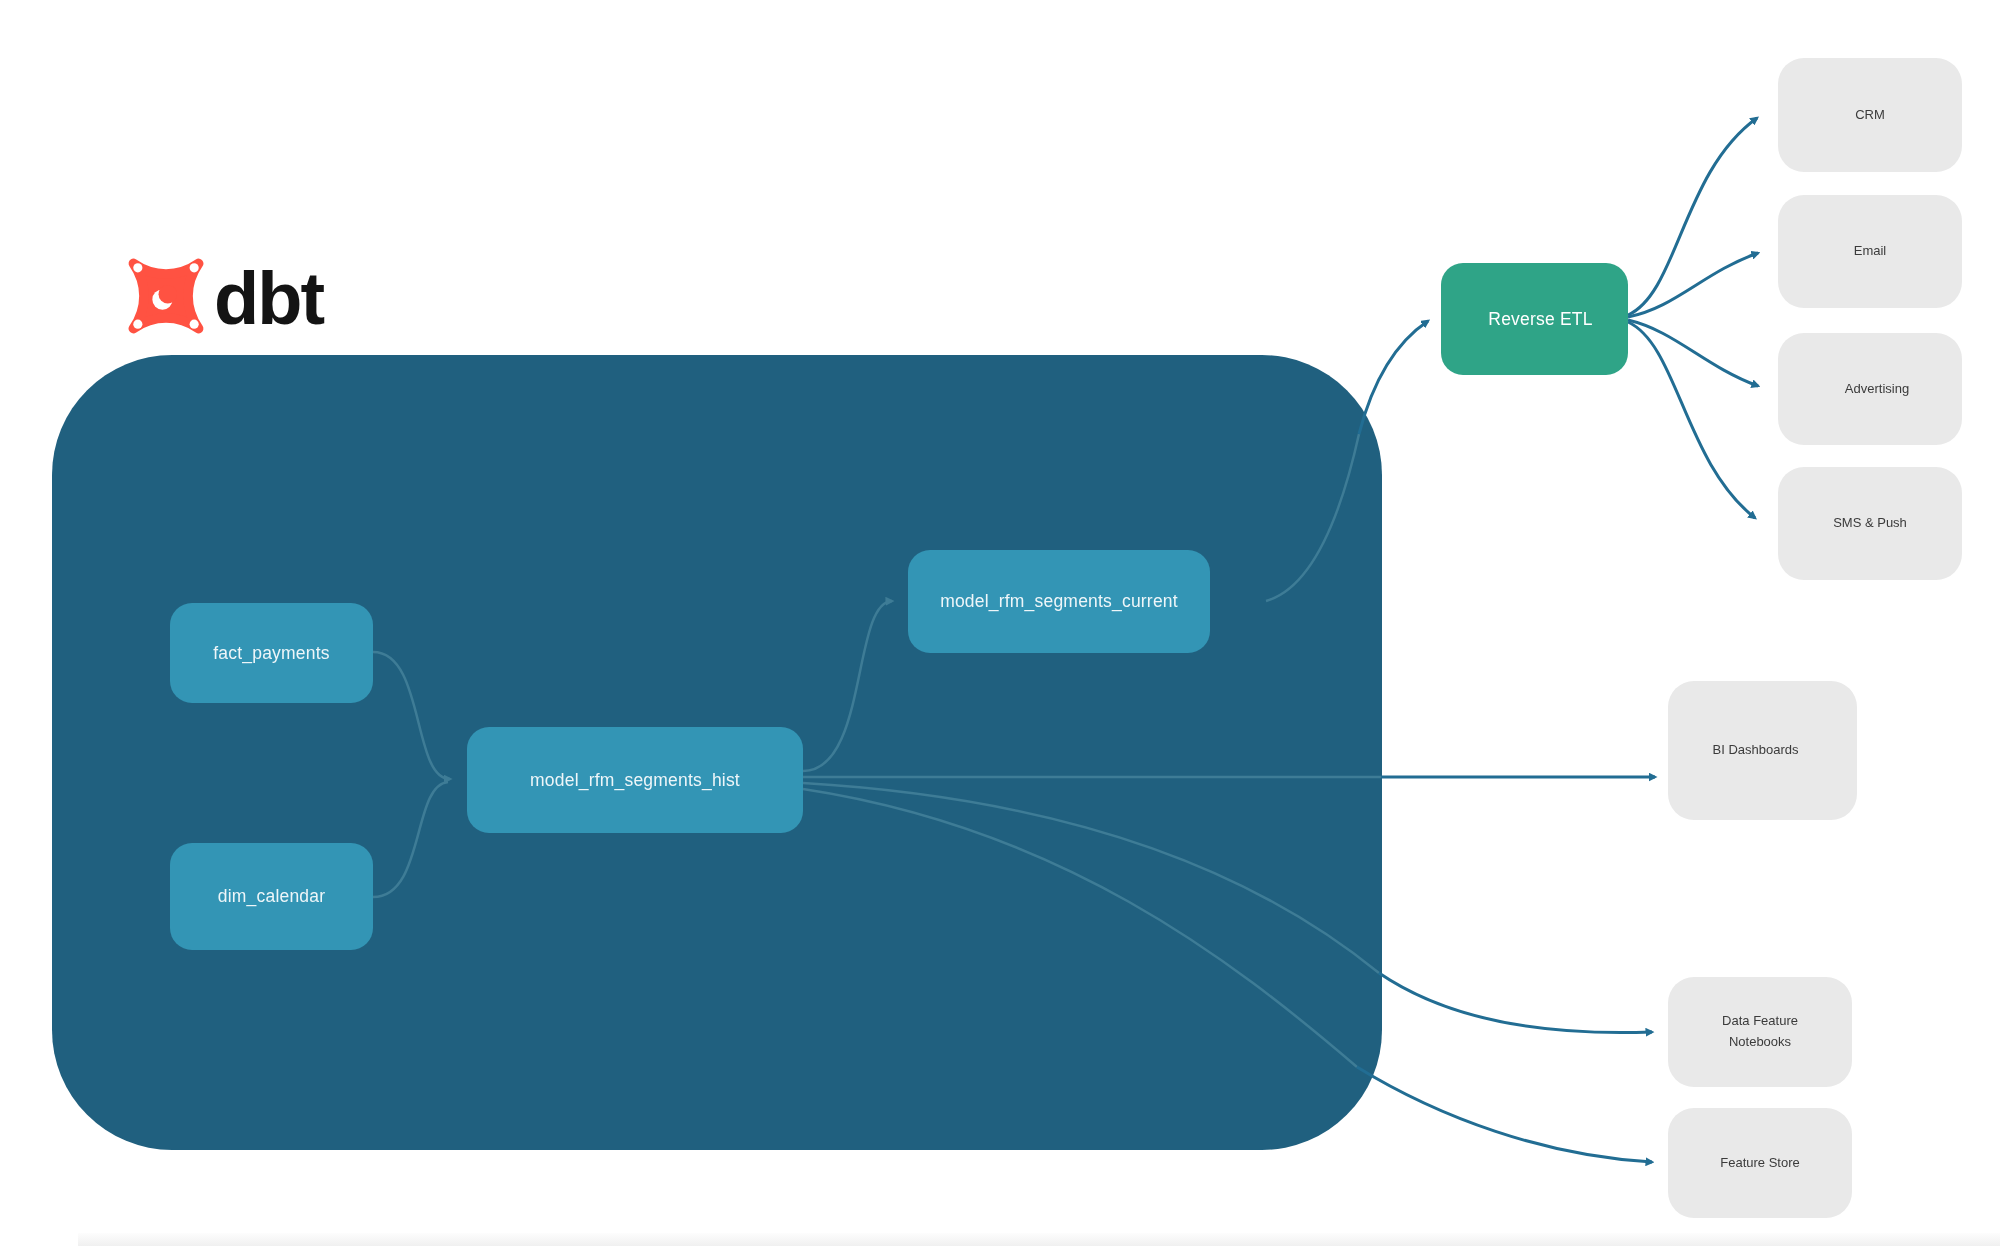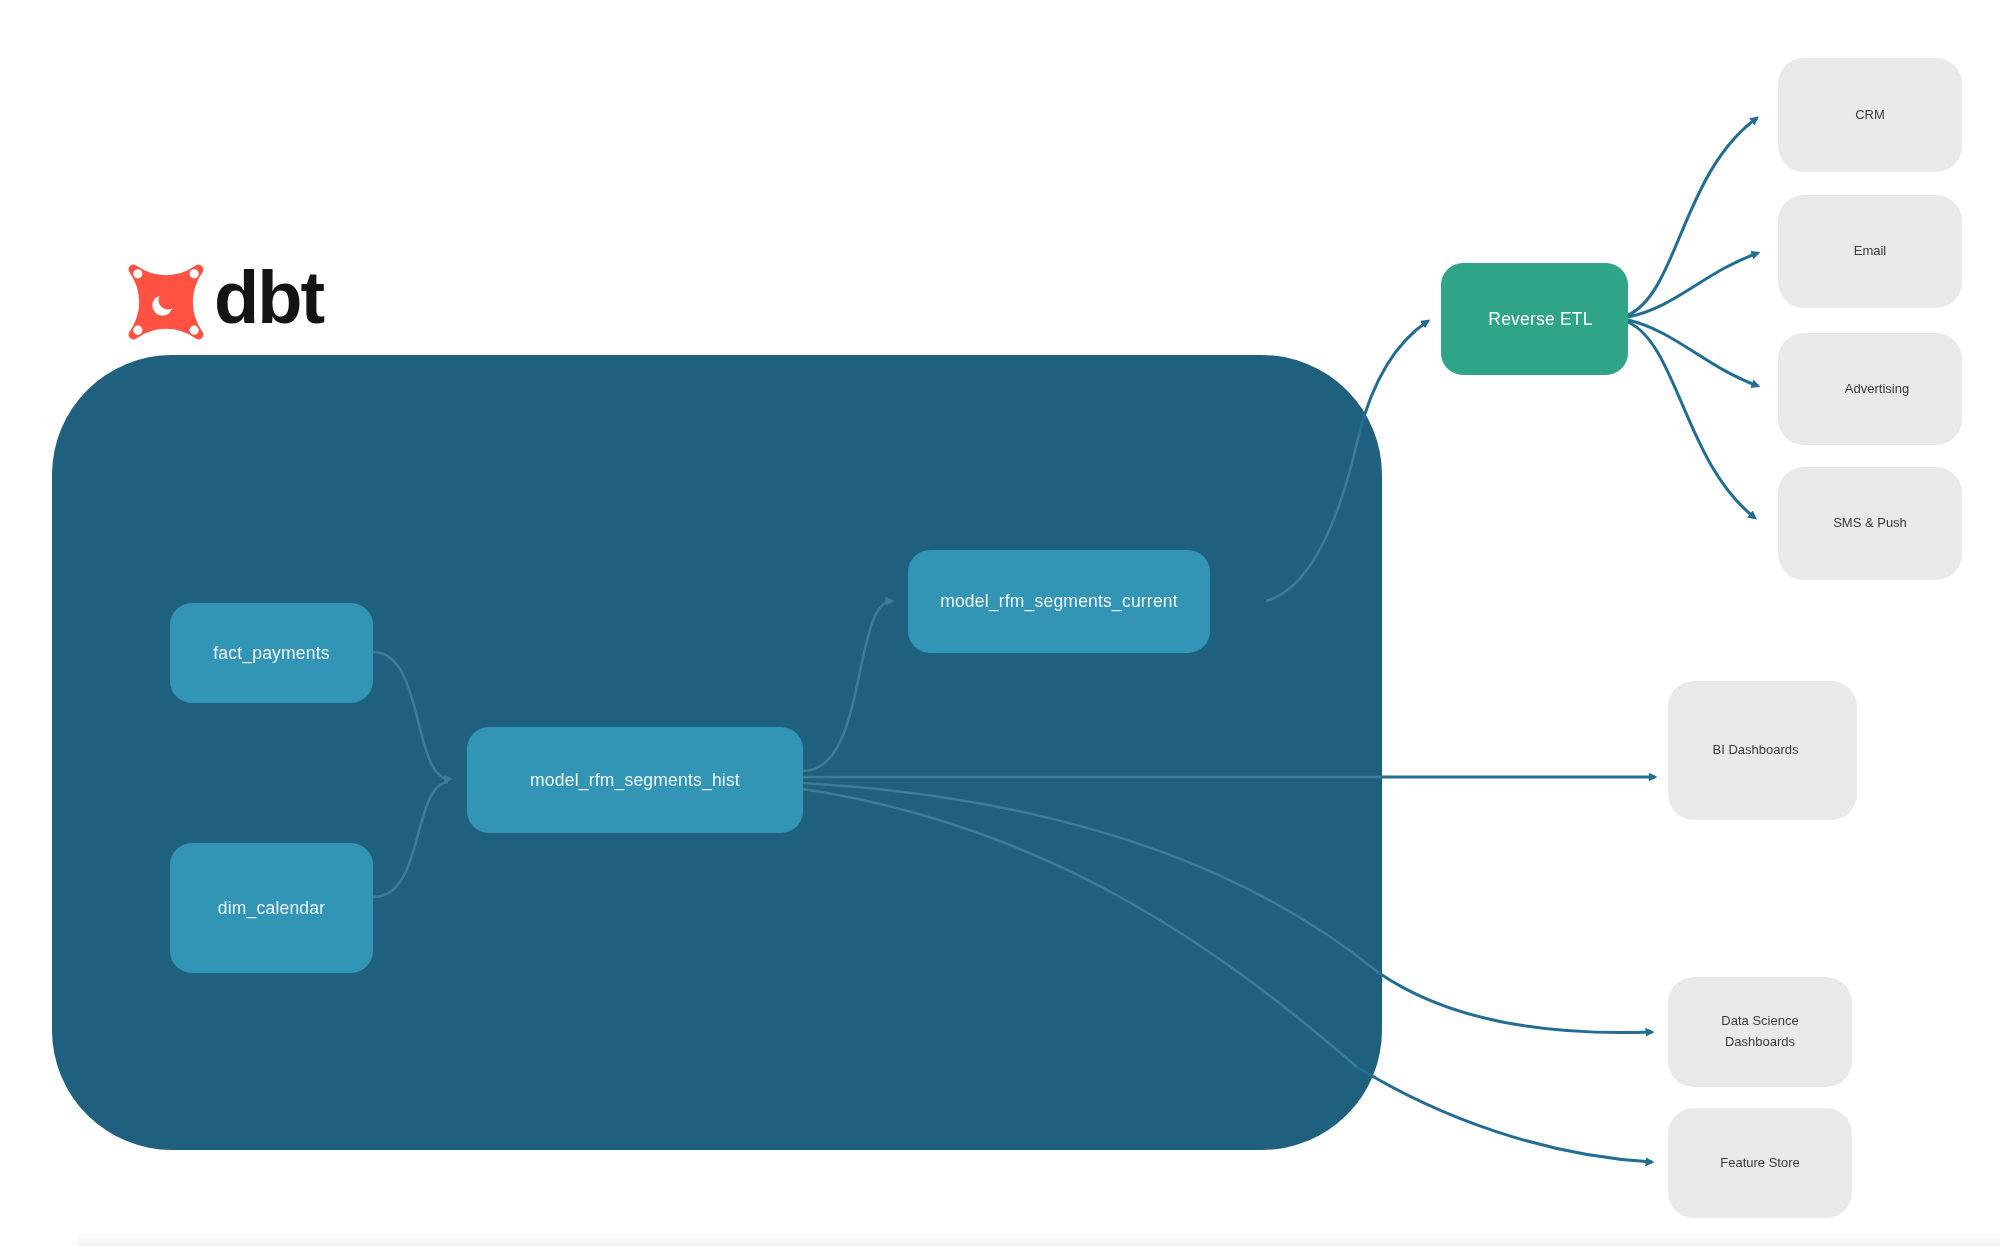--- a/index.html
+++ b/index.html
@@ -13,21 +13,21 @@
     --c-edge-light:#3e7c96;
     --c-logo:#ff5242;
     --c-node-text:#eef6f9;
   }
   html,body{margin:0;padding:0;background:var(--c-bg);}
   .stage{
     position:relative;width:2000px;height:1246px;overflow:hidden;
     background:var(--c-bg);
     font-family:"Liberation Sans", sans-serif;
   }
-  .logo{position:absolute;left:122px;top:252px;display:flex;align-items:center;z-index:5;margin-top:6px;}
+  .logo{position:absolute;left:122px;top:252px;display:flex;align-items:flex-end;z-index:5;}
   .logo svg{width:88px;height:88px;display:block;}
   .logo-text{
     font-size:74px;font-weight:800;color:#141414;letter-spacing:-2px;
     margin-left:4px;line-height:1;transform:translateY(-4px);
   }
   .container-bg{
     position:absolute;left:52px;top:355px;width:1330px;height:795px;
     background:var(--c-container);border-radius:120px;z-index:1;
   }
   .edges{position:absolute;left:0;top:0;width:2000px;height:1246px;z-index:2;}
@@ -99,21 +99,21 @@
     <path class="edge" d="M 1628,315 C 1678,293 1682,172 1757,118" marker-end="url(#arrow-dark)"></path>
     <path class="edge" d="M 1628,317 C 1675,308 1704,272 1758,253" marker-end="url(#arrow-dark)"></path>
     <path class="edge" d="M 1628,320 C 1675,331 1704,366 1758,386" marker-end="url(#arrow-dark)"></path>
     <path class="edge" d="M 1628,322 C 1678,345 1684,462 1755,518" marker-end="url(#arrow-dark)"></path>
   </svg>
 
   <div class="node node-teal" style="left:170px;top:603px;width:203px;height:100px;">
     <span>fact_payments</span>
   </div>
 
-  <div class="node node-teal" style="left:170px;top:843px;width:203px;height:130px;">
+  <div class="node node-teal" style="left:170px;top:843px;width:203px;height:107px;">
     <span>dim_calendar</span>
   </div>
 
   <div class="node node-teal" style="left:467px;top:727px;width:336px;height:106px;">
     <span>model_rfm_segments_hist</span>
   </div>
 
   <div class="node node-teal" style="left:908px;top:550px;width:302px;height:103px;">
     <span>model_rfm_segments_current</span>
   </div>
@@ -136,21 +136,21 @@
 
   <div class="node node-gray" style="left:1778px;top:467px;width:184px;height:113px;">
     <span>SMS &amp; Push</span>
   </div>
 
   <div class="node node-gray" style="left:1668px;top:681px;width:189px;height:139px;padding-left:12px;">
     <span>BI Dashboards</span>
   </div>
 
   <div class="node node-gray" style="left:1668px;top:977px;width:184px;height:110px;">
-    <span>Data Science Dashboards</span>
+    <span>Data Feature Notebooks</span>
   </div>
 
   <div class="node node-gray" style="left:1668px;top:1108px;width:184px;height:110px;">
     <span>Feature Store</span>
   </div>
 
   <div class="bottom-strip"></div>
 </div>
 
 </body></html>

